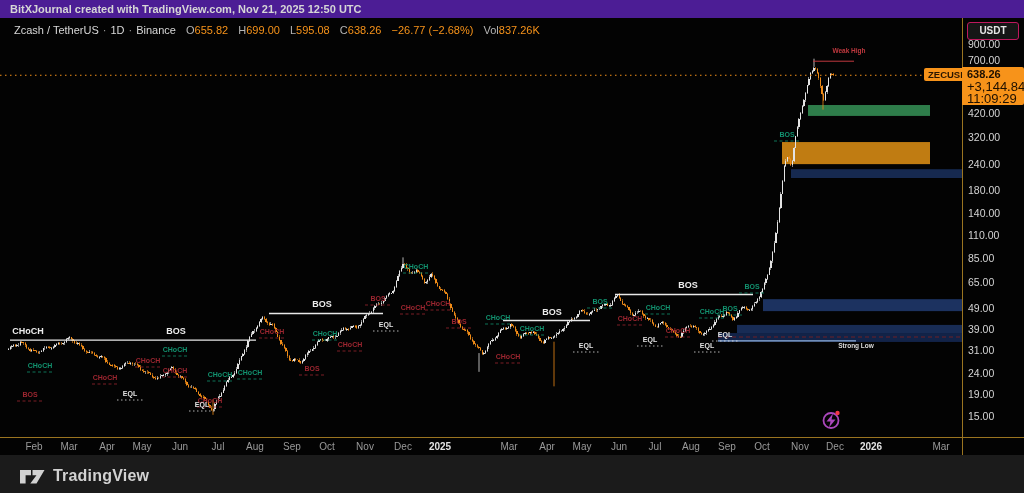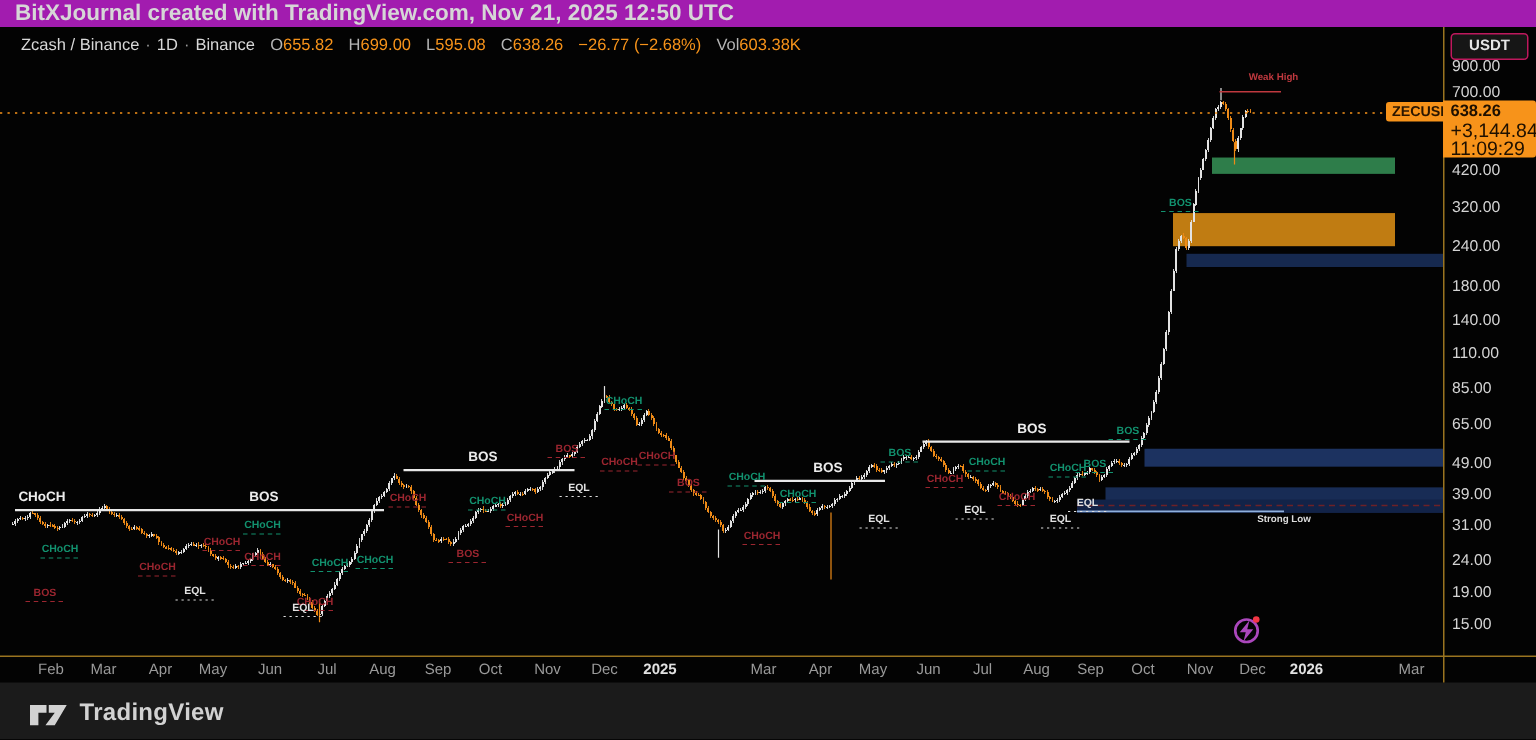--- a/index.html
+++ b/index.html
@@ -1,20 +1,20 @@
 <!DOCTYPE html>
 <html><head>
 <meta charset="utf-8">
 <style>
   html,body{margin:0;padding:0;background:#000;}
   #screen{position:relative;width:1024px;height:493px;background:#030303;overflow:hidden;
           font-family:"Liberation Sans",sans-serif;-webkit-font-smoothing:antialiased;}
   
-  .topbar{position:absolute;left:0;top:0;width:100%;height:18px;background:#a21caf;
-          color:#d6d6d6;font-size:15px;font-weight:bold;line-height:18px;padding-left:10px;box-sizing:border-box;}
+  .topbar{position:absolute;left:0;top:0;width:100%;height:18px;background:#4c1d95;
+          color:#d6d6d6;font-size:11px;font-weight:bold;line-height:18px;padding-left:10px;box-sizing:border-box;}
   
   .hdr{position:absolute;left:14px;top:24px;font-size:11px;color:#d8d8d8;white-space:nowrap;z-index:5;}
   .hdr .row2{margin-top:3px;font-weight:bold;color:#f0f0f0;}
   .hdr .lab{color:#b5b5b5;margin-left:7px;}
   .hdr .val{color:#f7931a;}
   .hdr .sep{color:#9a9a9a;margin:0 4px;}
   .hdr .chg{color:#f7931a;margin-left:7px;}
   .hdr .avg{color:#b5b5b5;margin-right:6px;font-weight:bold;}
   .hdr .avgv{margin-right:10px;}
   
@@ -1215,27 +1215,27 @@
       </g>
       <g>
         <circle cx="831" cy="420.5" r="7.5" fill="none" stroke="#ab47bc" stroke-width="1.8"></circle>
         <polygon points="833,413.5 826.5,421.5 830.5,421.5 829,427.5 835.5,419.5 831.5,419.5" fill="#ab47bc"></polygon>
         <circle cx="837.5" cy="413" r="2.2" fill="#f23645"></circle>
       </g>
     </svg>
 
   <div class="hdr">
     <div>
-      <span>Zcash / Binance</span><span class="sep">·</span><span>1D</span><span class="sep">·</span><span>Binance</span>
+      <span>Zcash / TetherUS</span><span class="sep">·</span><span>1D</span><span class="sep">·</span><span>Binance</span>
       <span class="lab">O</span><span class="val">655.82</span>
       <span class="lab">H</span><span class="val">699.00</span>
       <span class="lab">L</span><span class="val">595.08</span>
       <span class="lab">C</span><span class="val">638.26</span>
       <span class="chg">−26.77 (−2.68%)</span>
-      <span class="lab">Vol</span><span class="val">603.38K</span>
+      <span class="lab">Vol</span><span class="val">837.26K</span>
     </div>
   </div>
 
   <div class="usdt-btn">USDT</div>
 
   <div class="price-tag">
     <div class="tag-side">ZECUSDT</div>
     <div class="tag-main">
       <div class="tp">638.26</div>
       <div class="tc">+3,144.84%</div>

